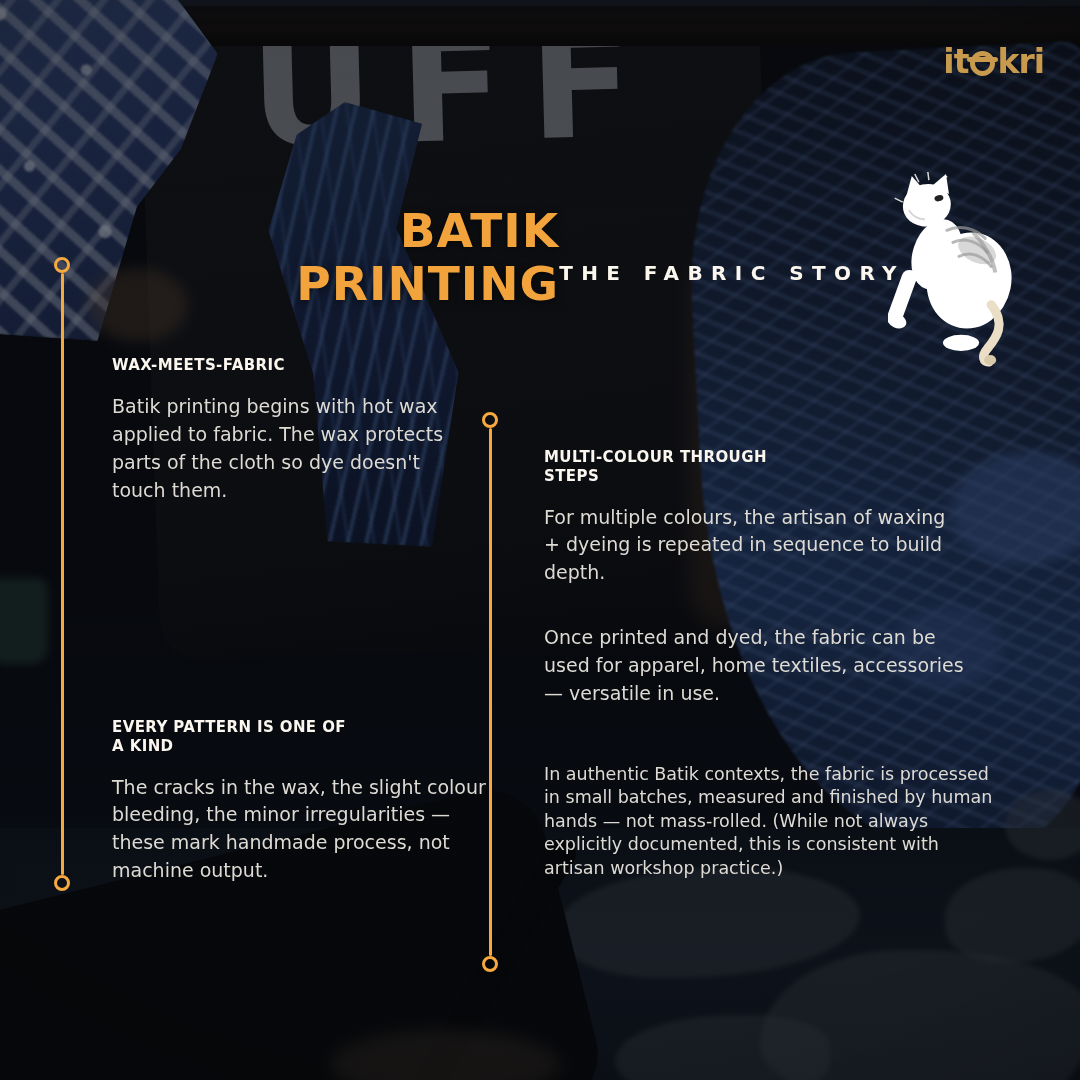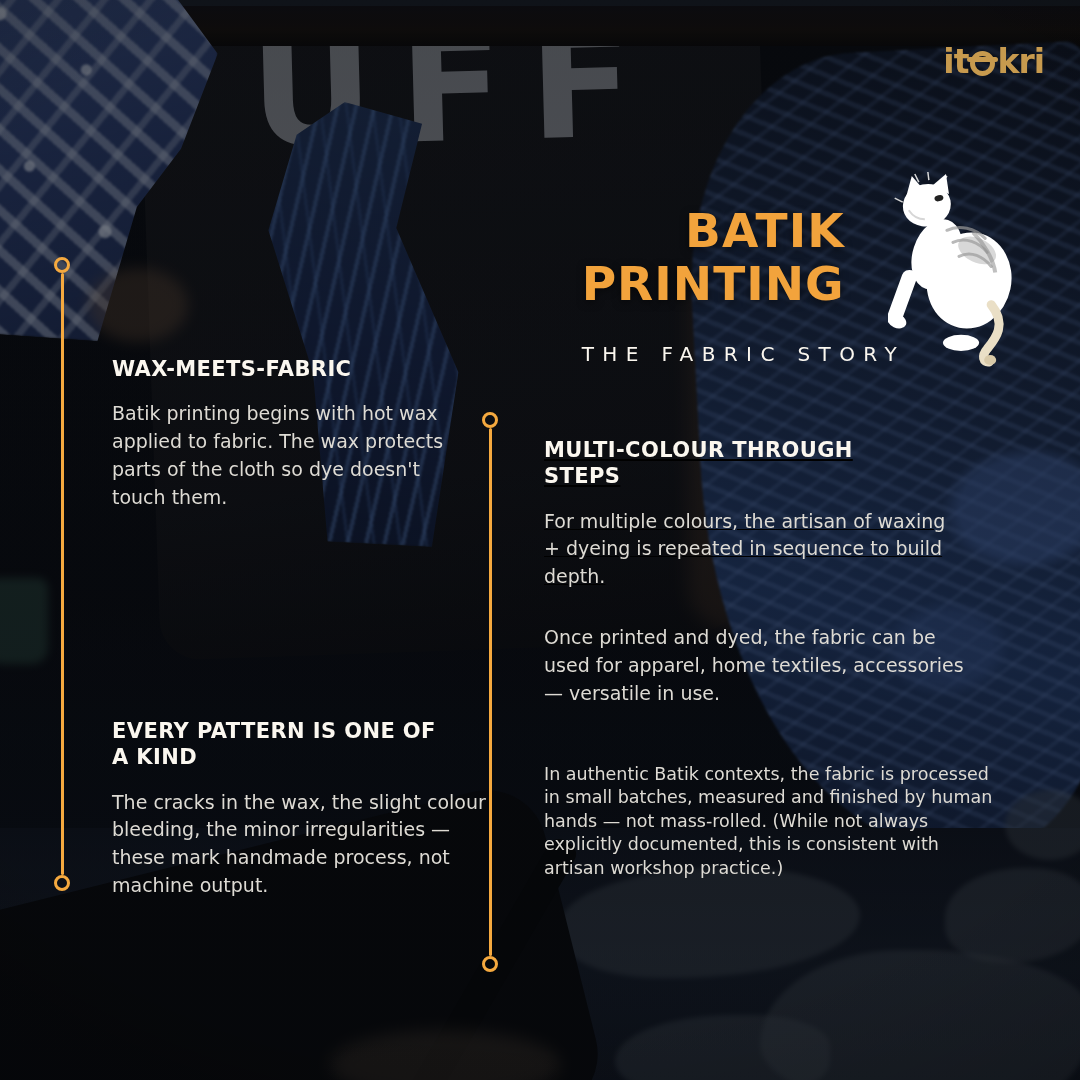--- a/index.html
+++ b/index.html
@@ -61,38 +61,38 @@
   .tan-roll{position:absolute;left:330px;top:1030px;width:230px;height:70px;background:#6b5a48;opacity:.32;filter:blur(8px);border-radius:50%;}
   .overlay{position:absolute;inset:0;background:
       radial-gradient(140% 110% at 50% 45%, rgba(0,0,0,0) 45%, rgba(0,0,0,.5) 100%),
       linear-gradient(180deg, rgba(4,6,10,.5) 0%, rgba(4,6,10,.42) 50%, rgba(4,6,10,.5) 100%);
   }
   
   .content{position:absolute;inset:0;z-index:10;}
   .logo{position:absolute;top:42px;right:36px;display:flex;align-items:baseline;color:#C79A4E;font-weight:bold;font-size:33px;letter-spacing:-1px;}
   .logo .pot{position:relative;display:inline-block;width:25px;height:25px;border:5px solid #C79A4E;border-radius:50%;box-sizing:border-box;margin:0 2px;transform:translateY(3px);}
   .logo .pot::before{content:"";position:absolute;left:-8px;right:-8px;top:1px;height:5px;background:#C79A4E;border-radius:3px;}
-  .header{position:absolute;top:204px;right:175px;display:flex;flex-direction:column;align-items:flex-start;text-align:right;}
+  .header{position:absolute;top:204px;right:175px;display:flex;align-items:center;text-align:right;}
   .title{color:#F2A33C;font-size:47px;font-weight:bold;line-height:1.13;letter-spacing:1px;white-space:pre-line;text-shadow:0 2px 8px rgba(0,0,0,.5);}
-  .subtitle{margin-top:32px;color:#fbf7ef;font-size:20px;font-weight:normal;letter-spacing:.42em;white-space:nowrap;}
+  .subtitle{margin-top:32px;color:#fbf7ef;font-size:20px;font-weight:bold;letter-spacing:.42em;white-space:nowrap;}
   .cat{position:absolute;left:888px;top:172px;width:132px;height:196px;}
   .timeline{position:absolute;width:17px;}
   .timeline .ring{position:absolute;left:0;width:10px;height:10px;border:3.5px solid #F5A93F;border-radius:50%;background:transparent;}
   .timeline .ring.top{top:0;}
   .timeline .ring.bottom{bottom:0;}
   .timeline .line{position:absolute;left:7px;top:16px;bottom:16px;width:3px;background:#F5A93F;border-radius:2px;}
   .tl-left{left:54px;top:257px;height:634px;}
   .tl-right{left:482px;top:412px;height:560px;}
   .section{position:absolute;}
-  .section .heading{color:#fbf7ef;font-size:21px;font-weight:bold;letter-spacing:.4px;line-height:1.25;white-space:pre-line;}
+  .section .heading{color:#fbf7ef;font-size:15px;font-weight:bold;letter-spacing:.4px;line-height:1.25;white-space:pre-line;}
   .section .body{margin-top:18px;color:#dedbd4;font-size:19px;line-height:1.47;white-space:pre-line;}
   .sec-l1{left:112px;top:356px;width:400px;}
   .sec-l2{left:112px;top:530px;width:400px;}
   .sec-l3{left:112px;top:718px;width:400px;}
-  .sec-r1{left:544px;top:437px;width:470px;text-decoration:underline;}
+  .sec-r1{left:544px;top:448px;width:470px;}
   .sec-r2{left:544px;top:606px;width:480px;}
   .sec-r3{left:544px;top:747px;width:505px;}
   .sec-r3 .body{font-size:17.5px;line-height:1.34;margin-top:16px;}
 </style>
 </head>
 <body>
 
 <div class="canvas">
 
   <div class="bg">

